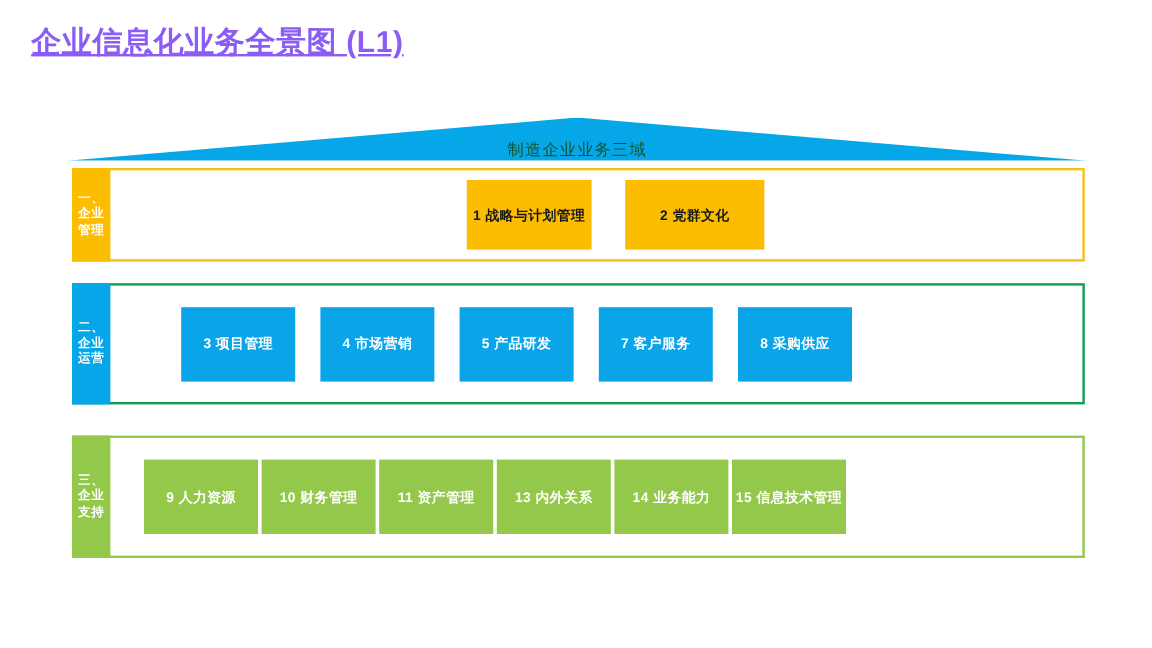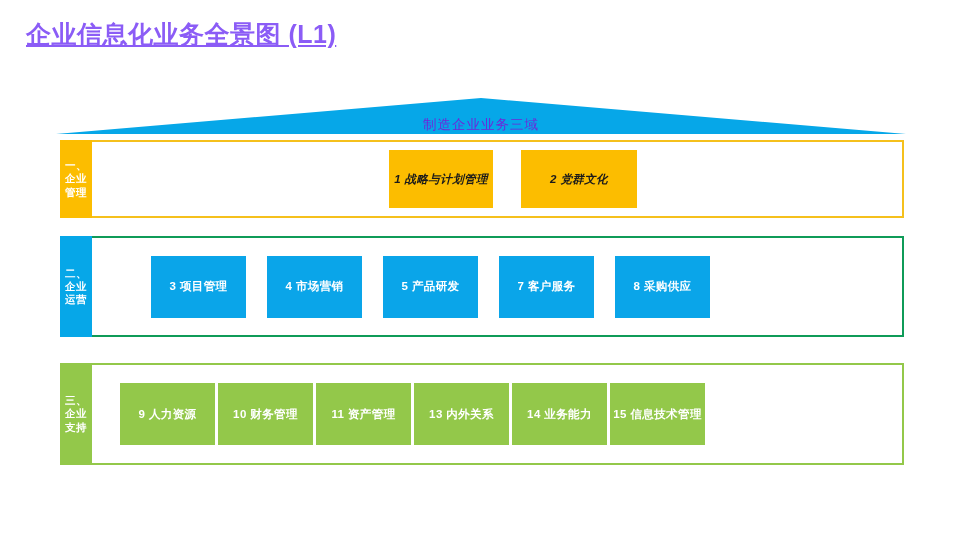--- a/index.html
+++ b/index.html
@@ -41,21 +41,21 @@
     inset: 0;
     background: #06a7e8;
     clip-path: polygon(0% 100%, 50% 0%, 100% 100%);
   }
   #roof-banner .roof-label {
     position: absolute;
     left: 0;
     right: 0;
     bottom: 3px;
     text-align: center;
-    color: #6d28d9;
+    color: #14532d;
     font-size: 13.5px;
     font-weight: normal;
     letter-spacing: 1px;
     line-height: 1;
   }
 
   
   .layer-row {
     position: absolute;
     left: 60px;
@@ -104,21 +104,21 @@
     letter-spacing: 0.4px;
   }
 
   
   #row-management {
     top: 140px;
     height: 78px;
     border: 2px solid #f5c01c;
   }
   #row-management .layer-tab { background: #fcbd00; }
-  #row-management .cards { padding-left: 293px; gap: 28px; font-style: italic; }
+  #row-management .cards { padding-left: 293px; gap: 28px; }
   #row-management .card { background: #fcbd00; color: #1a1a1a; }
   #row-management .card.wide { width: 104px; }
   #row-management .card.narrow { width: 116px; }
 
   
   #row-operations {
     top: 236px;
     height: 101px;
     border: 2px solid #0f9b58;
   }

